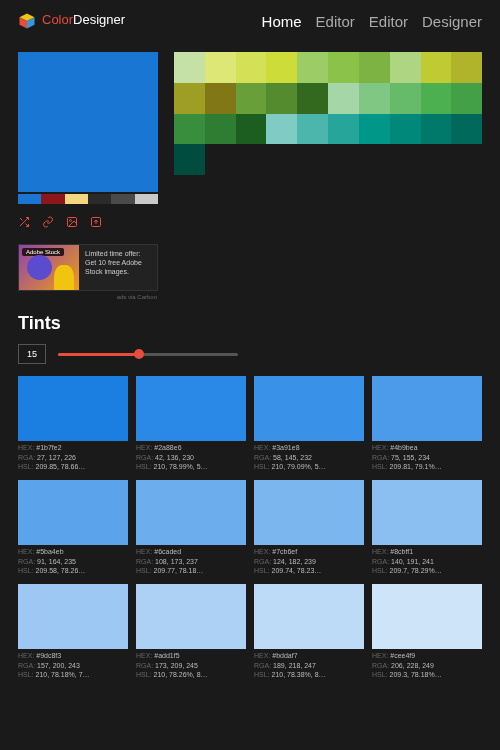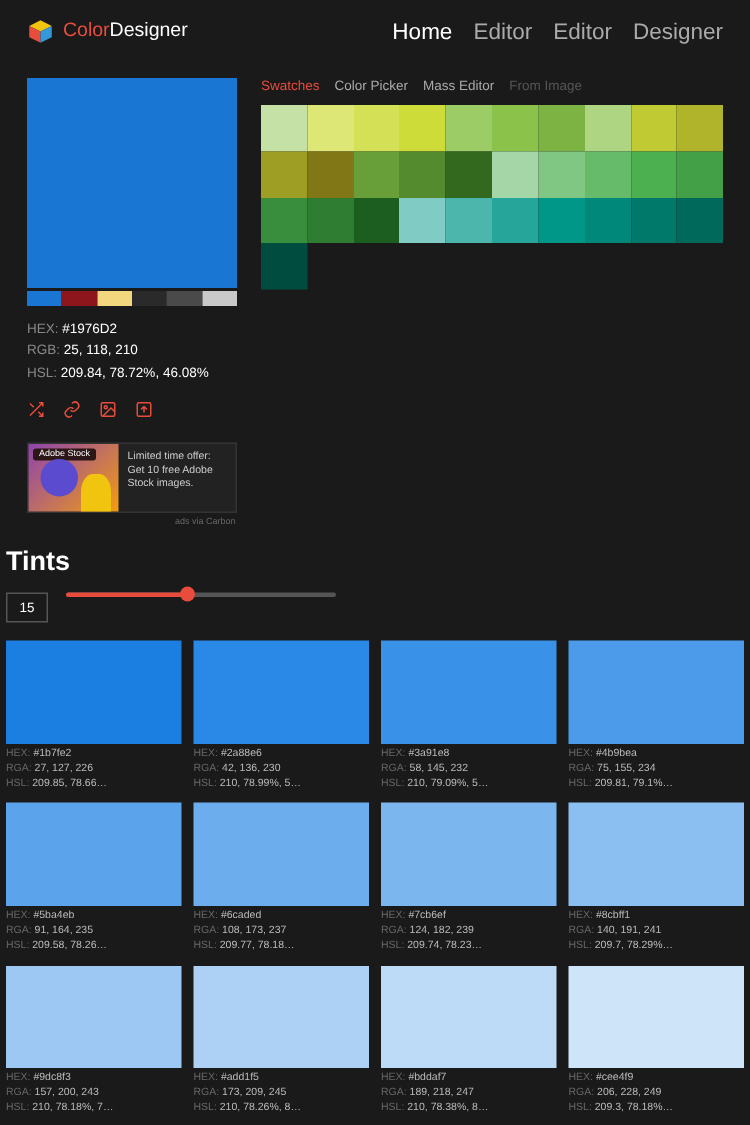--- a/index.html
+++ b/index.html
@@ -34,23 +34,23 @@
 .right{flex:1}
 .tabs{display:flex;gap:10px;font-size:9px;margin-bottom:8px}
 .tabs span{color:#aaa;cursor:pointer}
 .tabs span.active{color:#e74c3c}
 .tabs span.dis{color:#555}
 .ctabs{display:flex;gap:10px;font-size:9px;margin-bottom:10px}
 .ctabs span{color:#888;cursor:pointer}
 .ctabs span.active{color:#e74c3c}
 .swatches{display:grid;grid-template-columns:repeat(10,1fr);gap:0}
 .swatches div{aspect-ratio:1;cursor:pointer}
-.tints-section{padding:0 4px}
+.tints-section{padding:0 18px}
 .tints-title{color:#fff;font-size:18px;font-weight:700;margin:12px 0 10px}
-.slider-row{display:flex;align-items:flex-start;gap:12px;margin-bottom:12px}
+.slider-row{display:flex;align-items:center;gap:12px;margin-bottom:12px}
 .slider-val{border:1px solid #555;padding:4px 8px;color:#fff;font-size:9px;width:28px;text-align:center;background:#1a1a1a}
 .slider{flex:1;max-width:180px;height:3px;background:#555;position:relative;border-radius:2px}
 .slider-fill{position:absolute;height:100%;background:#e74c3c;border-radius:2px}
 .slider-thumb{position:absolute;width:10px;height:10px;background:#e74c3c;border-radius:50%;top:-4px;transform:translateX(-50%)}
 .tint-grid{display:grid;grid-template-columns:repeat(4,1fr);gap:8px}
 .tint-item{}
 .tint-sw{aspect-ratio:1.7;width:100%}
 .tint-info{margin-top:2px;font-size:7px;line-height:1.4}
 .tint-info div{white-space:nowrap;overflow:hidden;text-overflow:ellipsis}
 .tint-info .l{color:#666}
@@ -82,25 +82,20 @@
   <div class="left">
     <div class="preview" id="preview" style="background: rgb(25, 118, 210);"></div>
     <div class="palette" id="palette">
         <div style="background: rgb(25, 118, 210);"></div>
         <div style="background: rgb(141, 21, 28);"></div>
         <div style="background: rgb(242, 215, 126);"></div>
         <div style="background: rgb(42, 42, 42);"></div>
         <div style="background: rgb(74, 74, 74);"></div>
         <div style="background: rgb(201, 201, 201);"></div>
       </div>
-    <div class="info">
-      <div><span class="lbl">HEX:</span> <span class="val">#1976D2</span></div>
-      <div><span class="lbl">RGB:</span> <span class="val">25, 118, 210</span></div>
-      <div><span class="lbl">HSL:</span> <span class="val">209.84, 78.72%, 46.08%</span></div>
-    </div>
     <div class="actions">
       <span>
           <svg width="12" height="12" viewBox="0 0 24 24" fill="none" stroke="currentColor" stroke-width="2">
             <path d="M16 3h5v5M4 20L21 3M21 16v5h-5M15 15l6 6M4 4l5 5"></path>
           </svg>
         </span>
       <span>
           <svg width="12" height="12" viewBox="0 0 24 24" fill="none" stroke="currentColor" stroke-width="2">
             <path d="M10 13a5 5 0 0 0 7 0l3-3a5 5 0 0 0-7-7l-1 1M14 11a5 5 0 0 0-7 0l-3 3a5 5 0 0 0 7 7l1-1"></path>
           </svg>
@@ -124,26 +119,20 @@
         <div class="ad-img">
             <div class="adobe-badge">Adobe Stock</div>
           </div>
         <div class="ad-txt">Limited time offer: Get 10 free Adobe Stock images.</div>
       </div>
       <div class="ad-tag">ads via Carbon</div>
     </div>
   </div>
 
   <div class="right">
-    <div class="tabs" id="tabs">
-        <span class="active">Swatches</span>
-        <span>Color Picker</span>
-        <span>Mass Editor</span>
-        <span class="dis">From Image</span>
-      </div>
     <div class="swatches" id="swatches">
         <div style="background: rgb(197, 225, 165);"></div>
         <div style="background: rgb(220, 231, 117);"></div>
         <div style="background: rgb(212, 225, 87);"></div>
         <div style="background: rgb(205, 220, 57);"></div>
         <div style="background: rgb(156, 204, 101);"></div>
         <div style="background: rgb(139, 195, 74);"></div>
         <div style="background: rgb(124, 179, 66);"></div>
         <div style="background: rgb(174, 213, 129);"></div>
         <div style="background: rgb(192, 202, 51);"></div>

